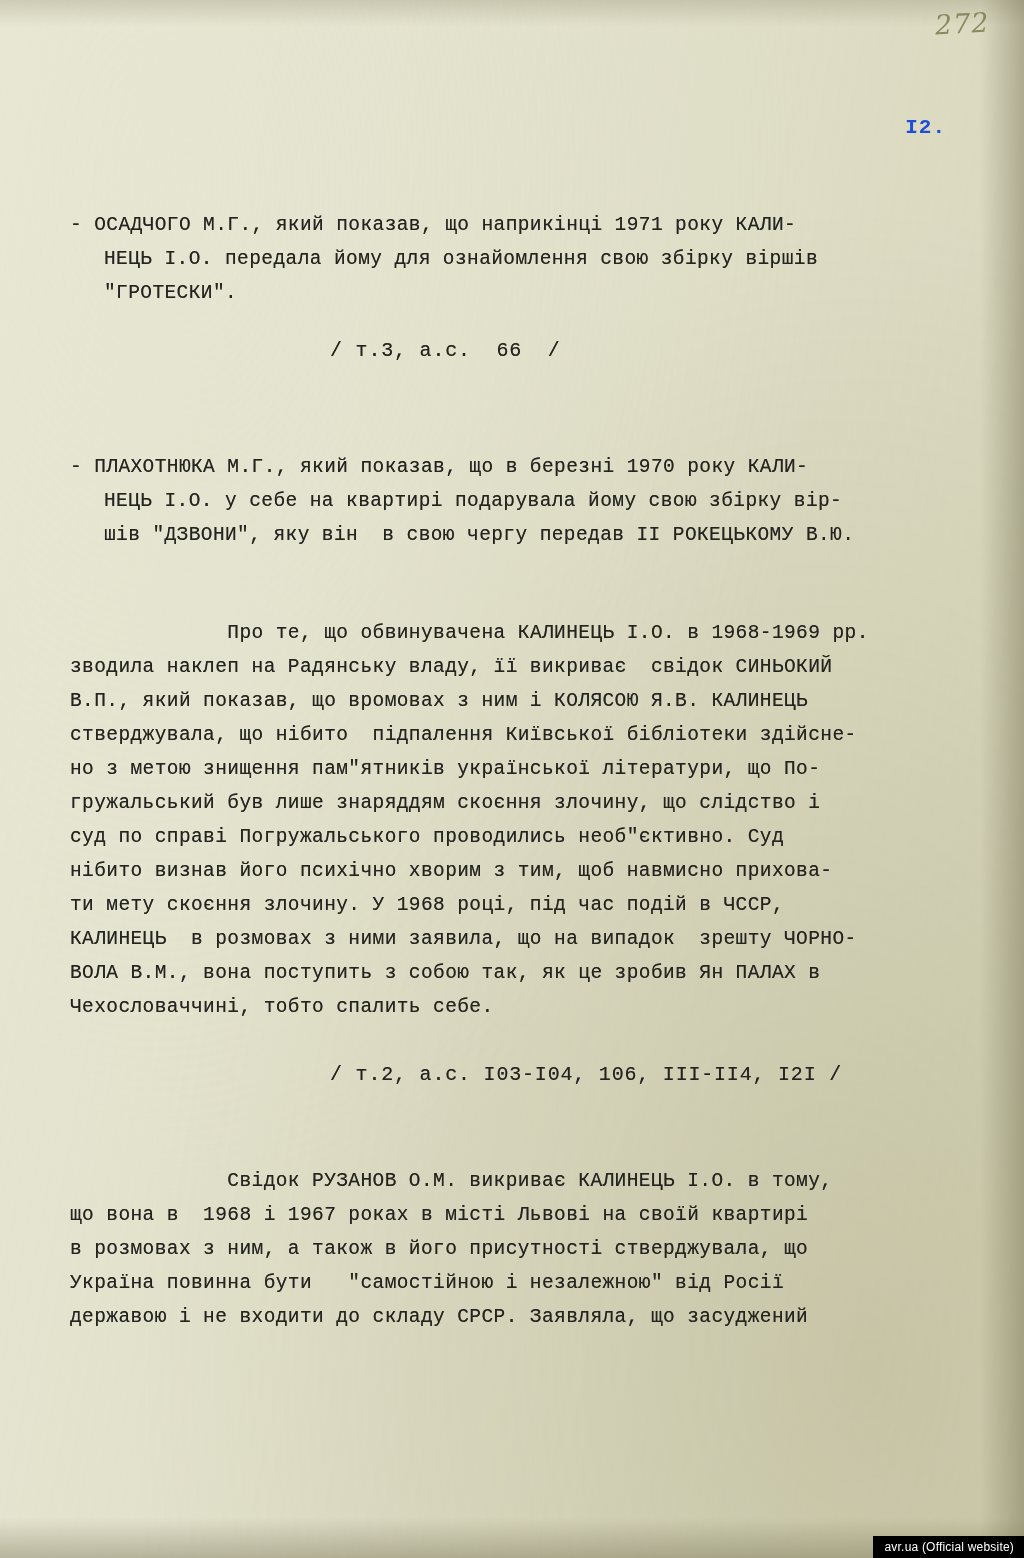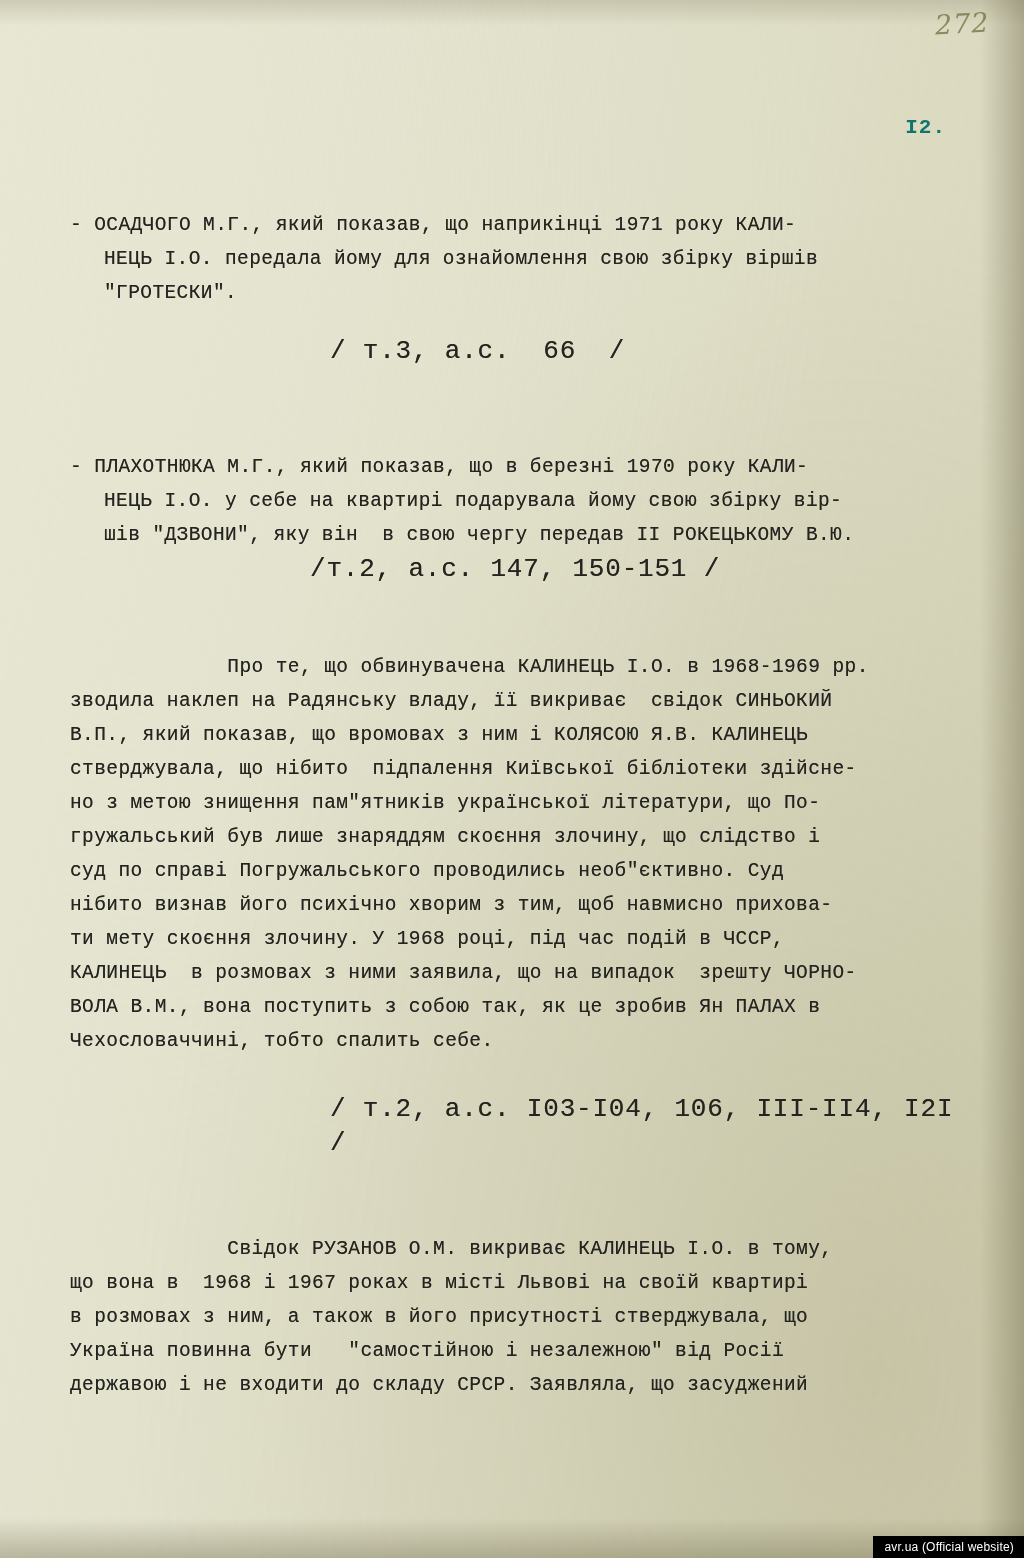--- a/index.html
+++ b/index.html
@@ -60,21 +60,21 @@
     opacity: 0.85;
   }
 
   .page-number {
     position: absolute;
     top: 116px;
     right: 78px;
     font-size: 21px;
     letter-spacing: 1px;
     font-weight: 700;
-    color: #0f766e;
+    color: #1d4ed8;
   }
 
   .body-text {
     position: absolute;
     left: 70px;
     top: 160px;
     width: 890px;
   }
 
   p {
@@ -88,21 +88,21 @@
 
   .blk { margin-bottom: 0; }
   .indent-hang { padding-left: 34px; text-indent: -34px; margin-top: 48px; }
   .sp-8 { height: 8px; }
   .sp-24 { height: 24px; }
   .sp-34 { height: 34px; }
   .sp-56 { height: 56px; }
   .sp-72 { height: 72px; }
 
   .ref-line {
-    font-size: 26px;
+    font-size: 20px;
     line-height: 34px;
     letter-spacing: 0.8px;
     padding-left: 260px;
   }
   .ref-line-2 { padding-left: 240px; }
   .ref-line-3 { padding-left: 260px; }
 
   .watermark {
     position: absolute;
     right: 0;
@@ -139,21 +139,20 @@
     <div class="sp-24"></div>
 
     <p class="blk ref-line">/ т.3, а.с.  66  /</p>
 
     <div class="sp-34"></div>
 
     <p class="blk indent-hang">- ПЛАХОТНЮКА М.Г., який показав, що в березні 1970 року КАЛИ-
 НЕЦЬ І.О. у себе на квартирі подарувала йому свою збірку вір-
 шів "ДЗВОНИ", яку він  в свою чергу передав ІІ РОКЕЦЬКОМУ В.Ю.</p>
 
-    <p class="blk ref-line ref-line-2">/т.2, а.с. 147, 150-151 /</p>
 
     <div class="sp-56"></div>
 
 
     <div class="sp-8"></div>
 
     <p class="blk">             Про те, що обвинувачена КАЛИНЕЦЬ І.О. в 1968-1969 рр.
 зводила наклеп на Радянську владу, її викриває  свідок СИНЬОКИЙ
 В.П., який показав, що вромовах з ним і КОЛЯСОЮ Я.В. КАЛИНЕЦЬ
 стверджувала, що нібито  підпалення Київської бібліотеки здійсне-

